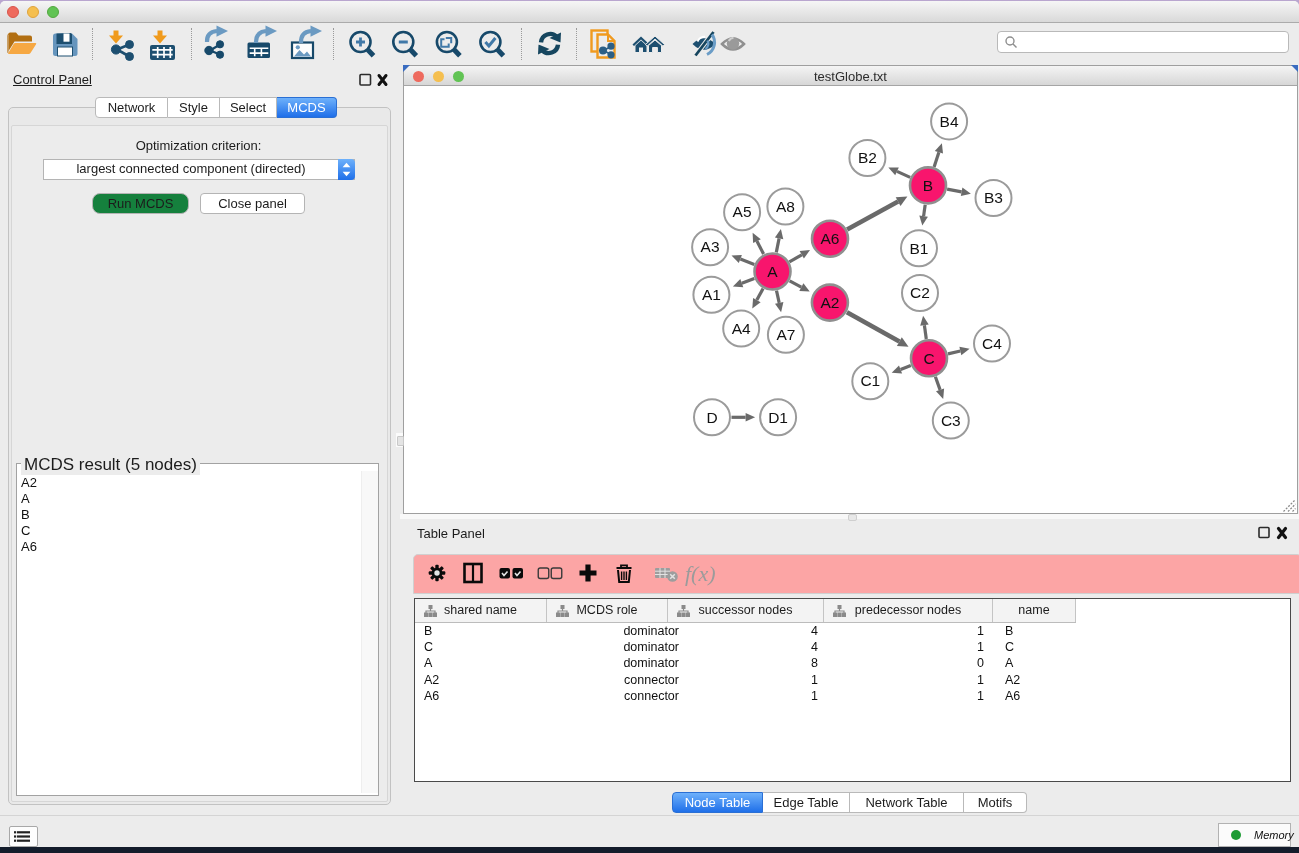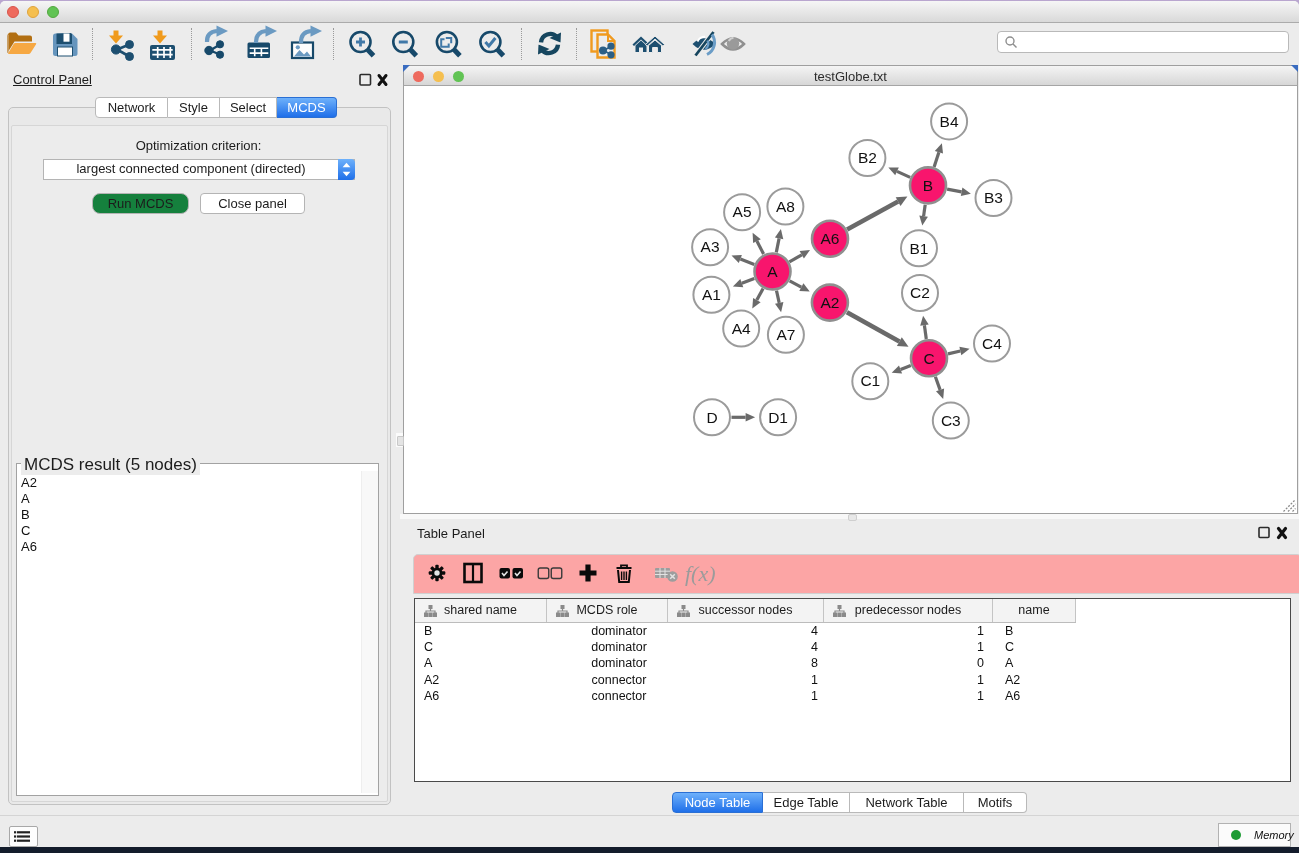--- a/index.html
+++ b/index.html
@@ -441,21 +441,21 @@
           <g fill="#8a8a8a">
             <rect x="4.5" y="0" width="4" height="4"></rect>
             <rect x="0" y="7.5" width="4.2" height="4.5"></rect>
             <rect x="4.4" y="7.5" width="4.2" height="4.5"></rect>
             <rect x="8.8" y="7.5" width="4.2" height="4.5"></rect>
             <path d="M6.5 3.5 v3 M2 8 v-2 h9 v2" fill="none" stroke="#8a8a8a" stroke-width="1.2"></path>
           </g>
         </svg>predecessor nodes</div>
     <div class="hcell" style="left:578px;width:83px;">name</div>
     <div class="rows" style="left:9px;width:120px;text-align:left;">B<br>C<br>A<br>A2<br>A6</div>
-    <div class="rows" style="left:144px;width:120px;text-align:center;">dominator<br>dominator<br>dominator<br>connector<br>connector</div>
+    <div class="rows" style="left:144px;width:120px;text-align:right;">dominator<br>dominator<br>dominator<br>connector<br>connector</div>
     <div class="rows" style="left:253px;width:150px;text-align:right;">4<br>4<br>8<br>1<br>1</div>
     <div class="rows" style="left:409px;width:160px;text-align:right;">1<br>1<br>0<br>1<br>1</div>
     <div class="rows" style="left:590px;width:80px;text-align:left;">B<br>C<br>A<br>A2<br>A6</div>
   </div>
   <div class="tabs" style="left:672px;top:791px;">
     <div class="tab sel first" style="width:89px;height:19px;line-height:19px;">Node Table</div>
     <div class="tab" style="width:86px;height:19px;line-height:19px;">Edge Table</div>
     <div class="tab" style="width:113px;height:19px;line-height:19px;">Network Table</div>
     <div class="tab last" style="width:62px;height:19px;line-height:19px;">Motifs</div>
   </div>

